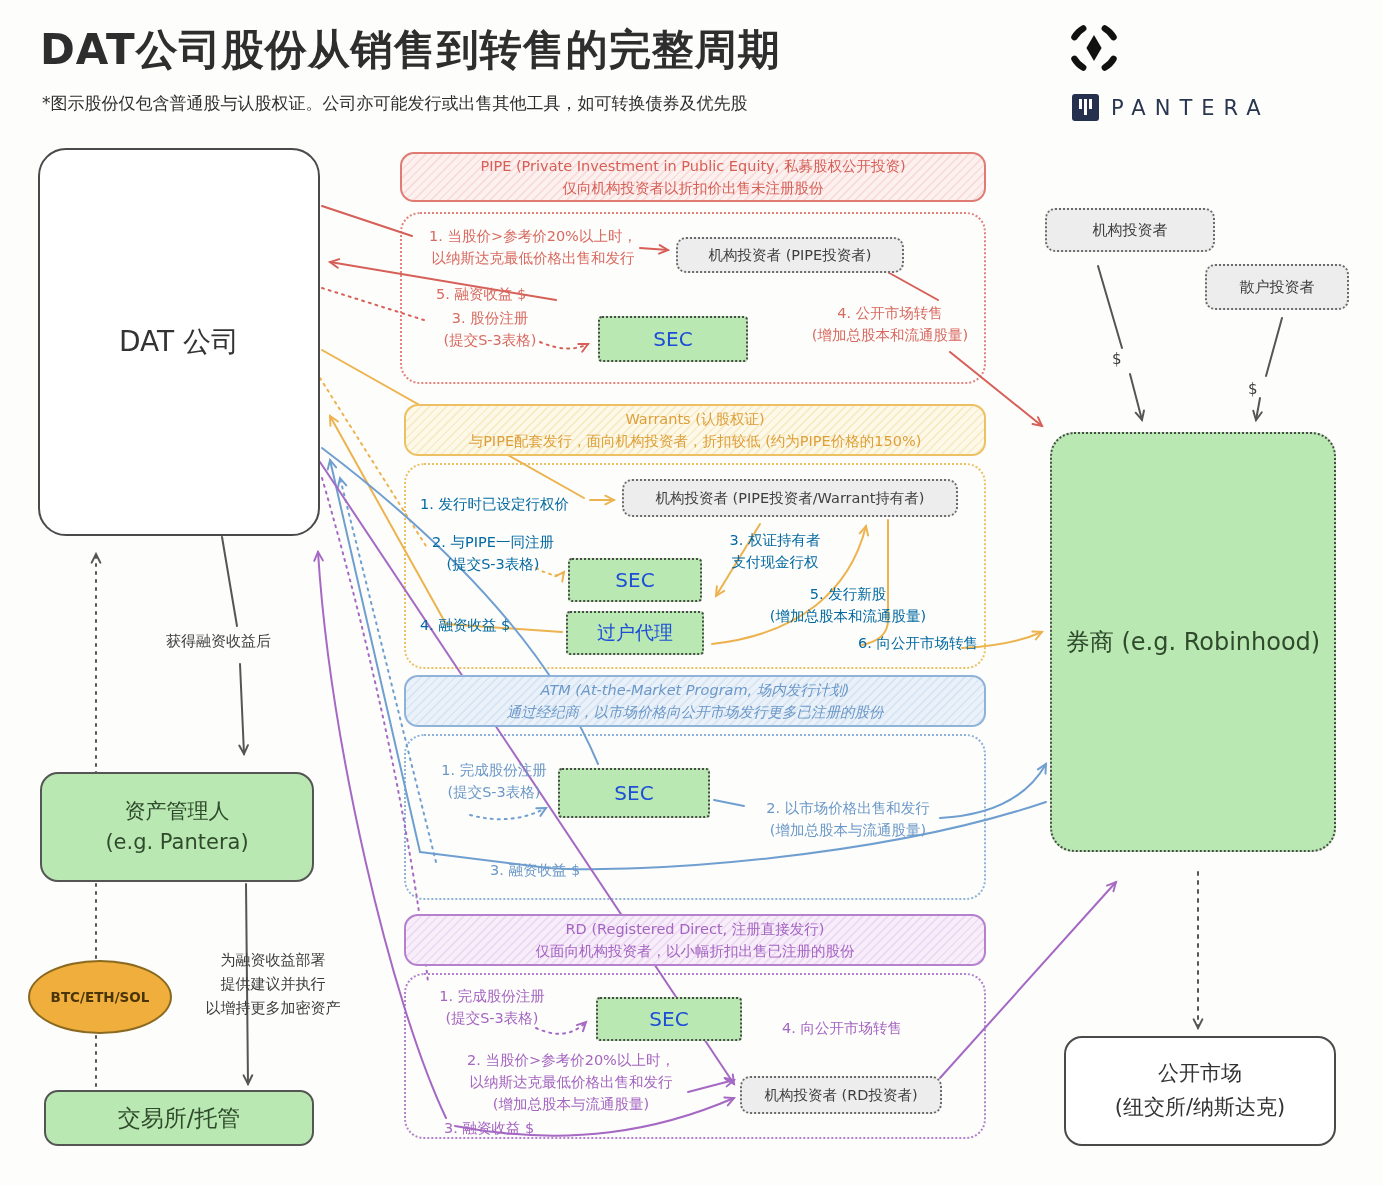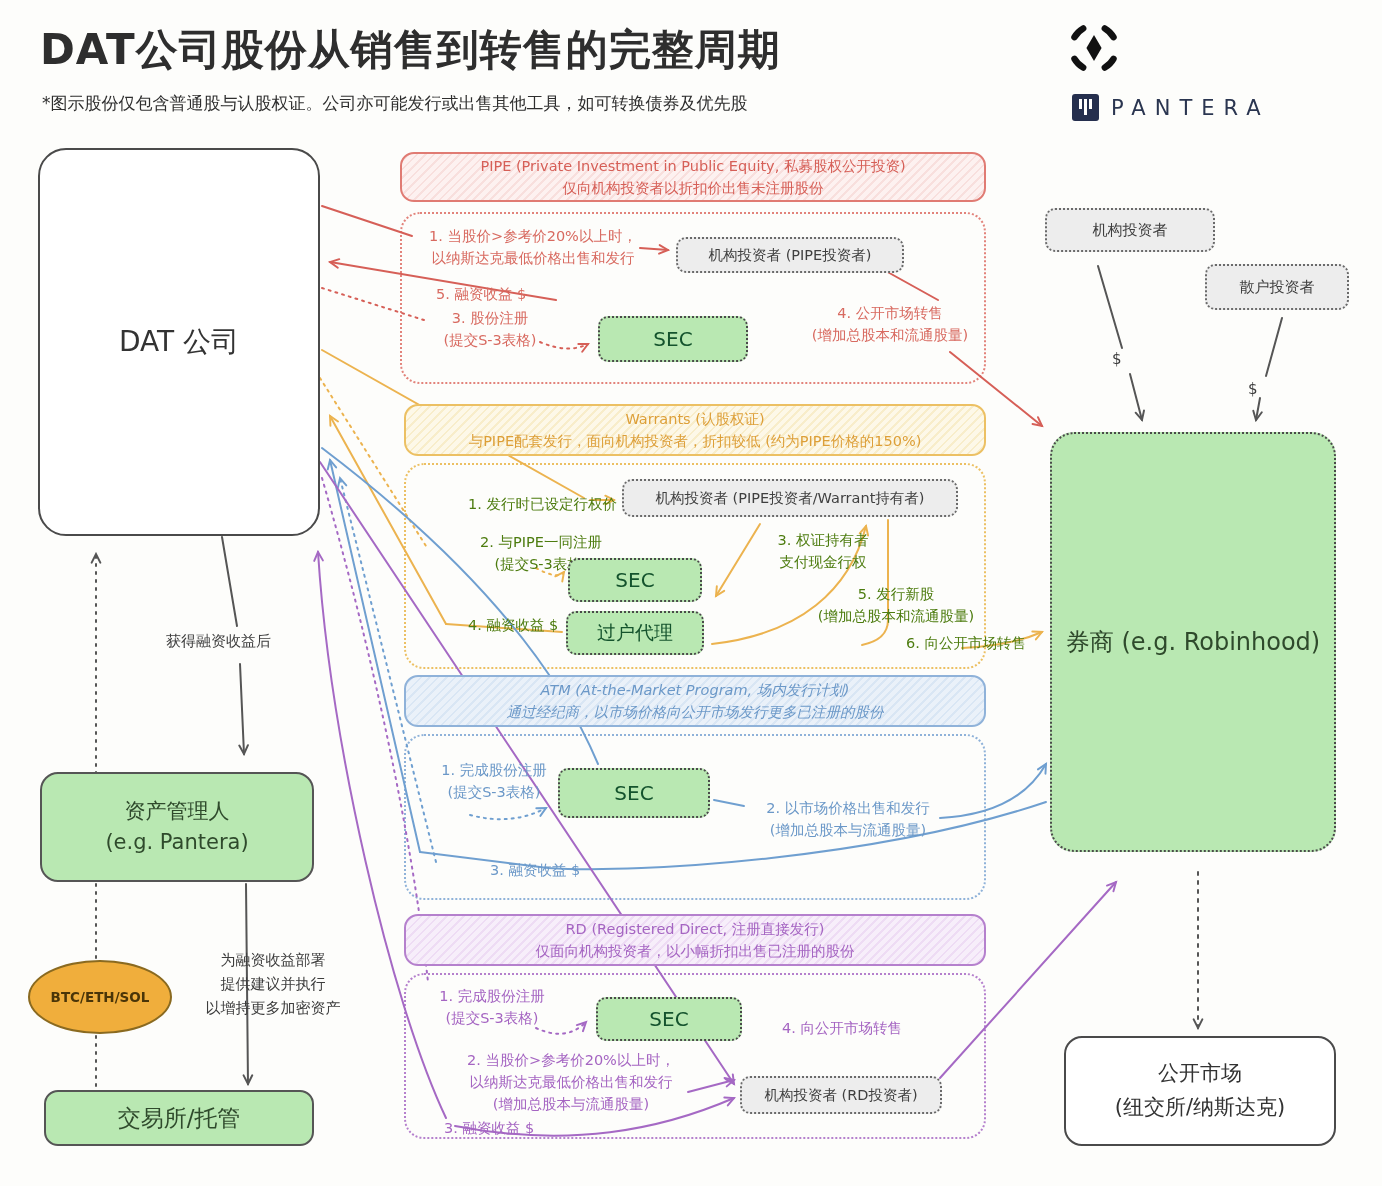--- a/index.html
+++ b/index.html
@@ -25,38 +25,38 @@
   .pantera-wrap { display:flex; align-items:center; gap:12px; }
   .pantera-icon { width:27px; height:27px; background:#252f4e; border-radius:3px;
     display:flex; align-items:flex-start; justify-content:center; gap:2px; padding-top:5px; }
   .pantera-icon i { width:3px; background:#fff; display:block; }
   .pantera-name { font-size: 21px; color:#2a3550; letter-spacing: 9px; font-weight:500; }
 
   
   .node { display:flex; flex-direction:column; align-items:center; justify-content:center; text-align:center; z-index:3; }
   .white-node { background:#fff; border:2px solid #4a4a4a; }
   .green-node { background:#b9e8b2; border:2px solid #555; }
-  .green-dotted { background:#b9e8b2; border:2px dotted #4a4a4a; border-radius:10px; color:#14532d; }
+  .green-dotted { background:#b9e8b2; border:2px dotted #4a4a4a; border-radius:4px; color:#1d4ed8; }
   .gray-dotted { background:#ededed; border:2px dotted #6a6a6a; border-radius:10px; color:#3f3f3f; font-size:14.5px; }
   .ellipse-node { background:#f0ae3c; border:2px solid #8a6a20; border-radius:50%; color:#4a3508; font-weight:bold; font-size:13.5px; }
 
   
   .sec-header { border-radius:14px; text-align:center; display:flex; flex-direction:column;
     align-items:center; justify-content:center; font-size:14.5px; line-height:1.55; z-index:2; }
   .dash-box { border-radius:20px; z-index:1; }
 
   .pipe-header { color:#d65f57; border:2px solid #e07b73;
     background: repeating-linear-gradient(135deg, #fdf1f0 0 4px, #f8dfdd 4px 6px); }
   .pipe-box { border:2px dotted #e2837b; }
   .pipe-text { color:#d86a60; }
 
   .warr-header { color:#dd9f38; border:2px solid #ecc063;
     background: repeating-linear-gradient(135deg, #fdf8e8 0 4px, #f8edca 4px 6px); }
   .warr-box { border:2px dotted #ecc063; }
-  .warr-text { color:#4d7c0f;margin-left:48px; }
+  .warr-text { color:#0369a1; }
 
   .atm-header { color:#6b98c8; border:2px solid #8fb2d9;
     background: repeating-linear-gradient(135deg, #eaf1f9 0 4px, #d9e6f4 4px 6px); font-style: italic; }
   .atm-box { border:2px dotted #8fb2d9; }
   .atm-text { color:#6b98c8; }
 
   .rd-header { color:#a565c2; border:2px solid #b580cd;
     background: repeating-linear-gradient(135deg, #f7eefa 0 4px, #eedcf4 4px 6px); }
   .rd-box { border:2px dotted #b580cd; }
   .rd-text { color:#a565c2; }

